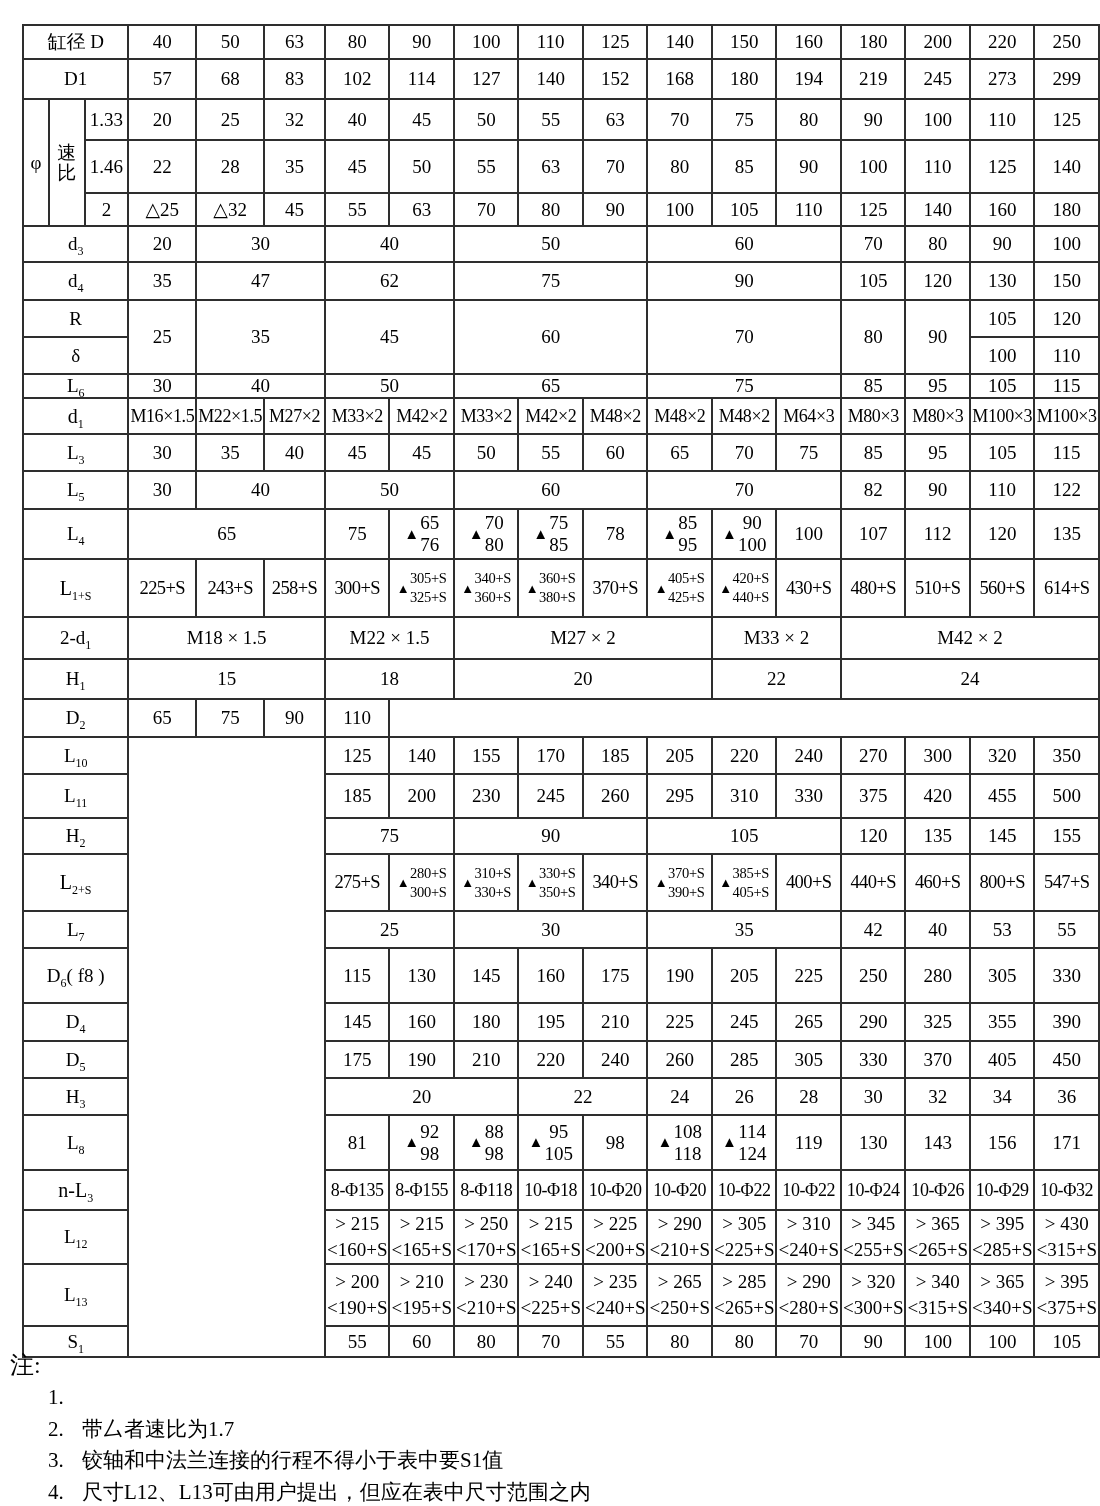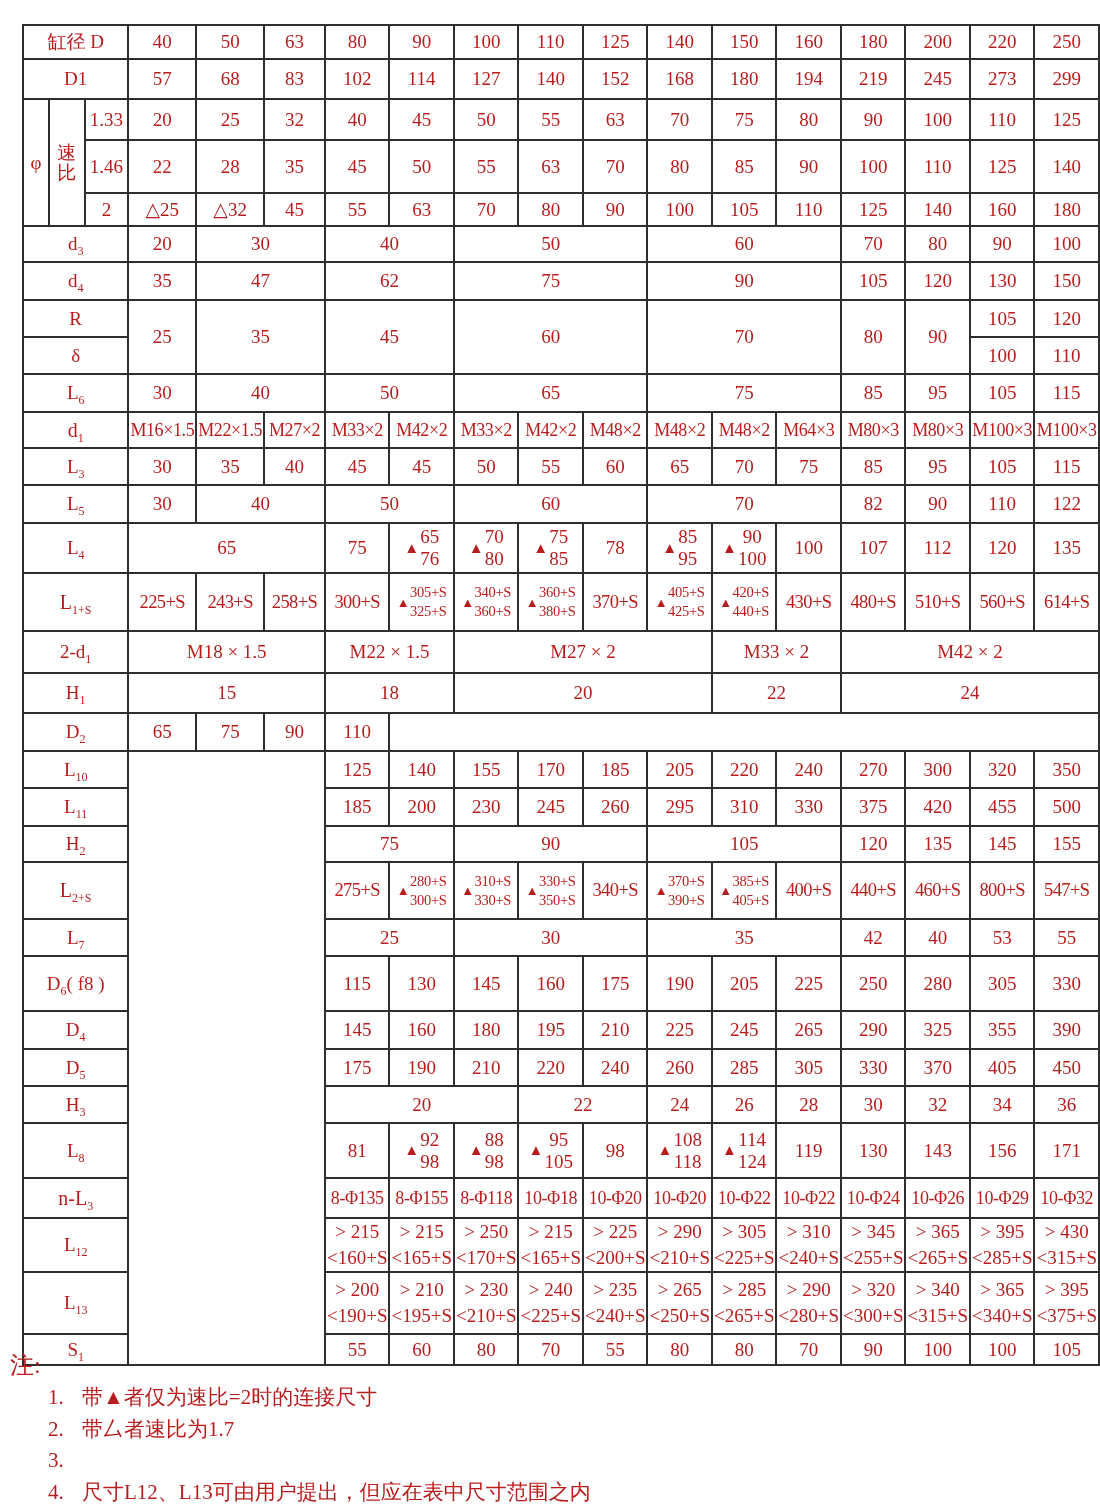--- a/index.html
+++ b/index.html
@@ -1,18 +1,18 @@
 <!DOCTYPE html>
 <html><head>
 <meta charset="utf-8">
 <style>
   html,body { margin:0; padding:0; background:#ffffff; }
   .page {
     position:relative; width:1100px; height:1506px; background:#fff;
-    font-family:"Liberation Serif","DejaVu Serif",serif; color:#b91c1c;
+    font-family:"Liberation Serif","DejaVu Serif",serif; color:#000000;
   }
   table.spec {
     position:absolute; left:22px; top:24px;
     border-collapse:collapse; table-layout:fixed;
   }
   table.spec td {
     border:2px solid #2e2e2e;
     text-align:center; vertical-align:middle;
     padding:0 1px; font-size:19px; line-height:1.12;
     overflow:hidden; white-space:nowrap;
@@ -33,26 +33,26 @@
   tr.splus td { font-size:18.5px; letter-spacing:-0.6px; }
   tr.splus td.lab { font-size:20px; letter-spacing:0;margin-left:36px; }
   tr.splus .stack { font-size:14.5px; letter-spacing:-0.3px; }
   tr.splus .stack div { line-height:19px; }
   tr.splus .tri-icon { font-size:13px; }
   
   tbody tr:nth-child(1){height:34px} tbody tr:nth-child(2){height:40px}
   tbody tr:nth-child(3){height:41px} tbody tr:nth-child(4){height:53px}
   tbody tr:nth-child(5){height:33px} tbody tr:nth-child(6){height:36px}
   tbody tr:nth-child(7){height:38px} tbody tr:nth-child(8){height:37px}
-  tbody tr:nth-child(9){height:37px} tbody tr:nth-child(10){height:38px}
+  tbody tr:nth-child(9){height:37px} tbody tr:nth-child(10){height:24px}
   tbody tr:nth-child(11){height:36px} tbody tr:nth-child(12){height:37px}
   tbody tr:nth-child(13){height:38px} tbody tr:nth-child(14){height:50px}
   tbody tr:nth-child(15){height:58px} tbody tr:nth-child(16){height:42px}
   tbody tr:nth-child(17){height:40px} tbody tr:nth-child(18){height:38px}
-  tbody tr:nth-child(19){height:37px} tbody tr:nth-child(20){height:38px}
+  tbody tr:nth-child(19){height:37px} tbody tr:nth-child(20){height:44px}
   tbody tr:nth-child(21){height:36px} tbody tr:nth-child(22){height:57px}
   tbody tr:nth-child(23){height:37px} tbody tr:nth-child(24){height:55px}
   tbody tr:nth-child(25){height:38px} tbody tr:nth-child(26){height:37px}
   tbody tr:nth-child(27){height:37px} tbody tr:nth-child(28){height:55px}
   tbody tr:nth-child(29){height:40px} tbody tr:nth-child(30){height:52px}
   tbody tr:nth-child(31){height:62px} tbody tr:nth-child(32){height:31px}
   .notes { position:absolute; left:10px; top:1348px; width:1070px; }
   .notes-title { font-size:24px; line-height:34px; }
   .note-row { display:flex; margin-left:38px; font-size:21px; line-height:31.5px; }
   .note-row .num { width:34px; flex:0 0 34px; }
@@ -728,28 +728,28 @@
           <td>100</td>
           <td>105</td>
         </tr>
       </tbody>
   </table>
 
   <div class="notes">
     <div class="notes-title">注:</div>
     <div class="note-row">
       <span class="num">1.</span>
-      <span class="txt">带▲者仅为速比=2时的连接尺寸</span>
     </div>
     <div class="note-row">
       <span class="num">2.</span>
       <span class="txt">带厶者速比为1.7</span>
     </div>
     <div class="note-row">
       <span class="num">3.</span>
+      <span class="txt">铰轴和中法兰连接的行程不得小于表中要S1值</span>
     </div>
     <div class="note-row">
       <span class="num">4.</span>
       <span class="txt">尺寸L12、L13可由用户提出，但应在表中尺寸范围之内</span>
     </div>
   </div>
 
 </div>
 
 </body></html>

